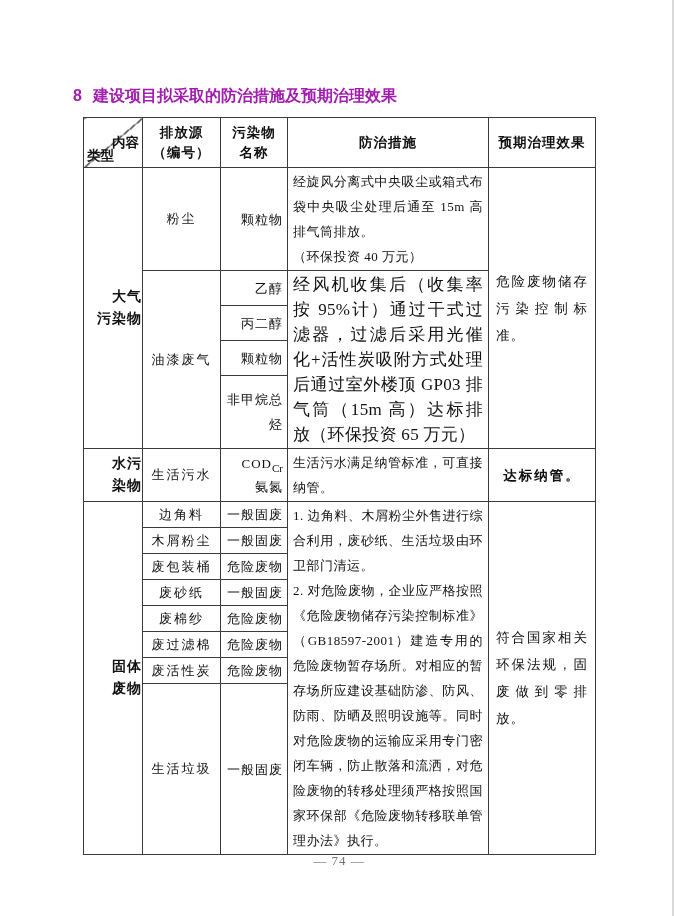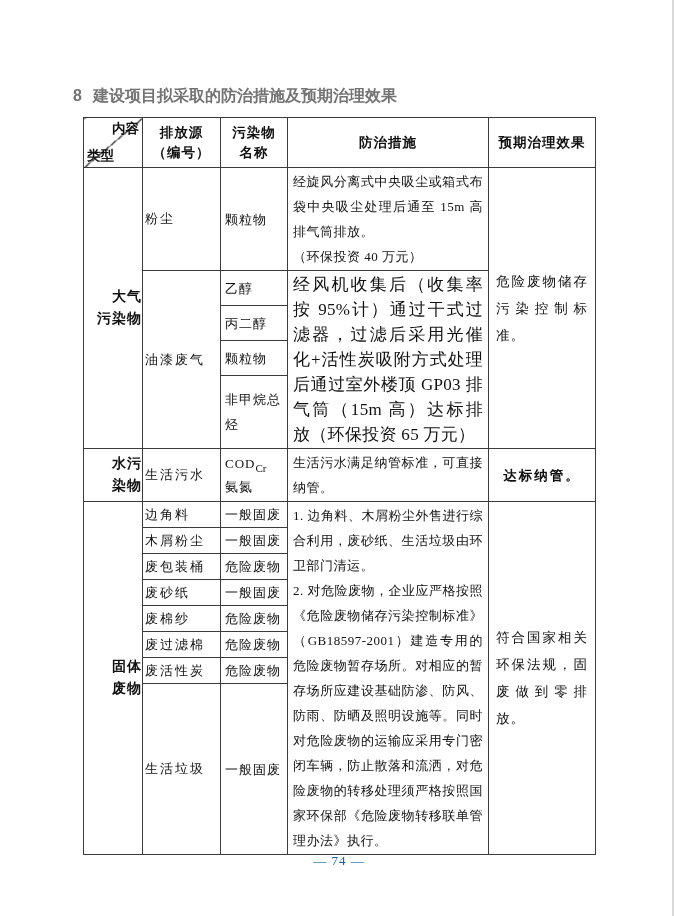--- a/index.html
+++ b/index.html
@@ -11,21 +11,21 @@
     color:#111;
     overflow:hidden;
   }
   .page-edge-right {
     position:absolute; top:0; right:0; width:2px; height:100%;
     background:#d9d9d9;
   }
   .title {
     position:absolute; top:86px; left:73px;
     font-family:"Liberation Sans","DejaVu Sans",sans-serif;
-    font-weight:bold; font-size:16px; color:#737373;
+    font-weight:bold; font-size:16px; color:#a21caf;
     white-space:nowrap;
   }
   .title-num { margin-right:11px; }
 
   table.report-table {
     position:absolute; top:117px; left:83px;
     width:512px; height:676px;
     border-collapse:collapse; table-layout:fixed;
   }
   td {
@@ -37,25 +37,25 @@
   .pre { white-space:pre-line; }
   td.head {
     font-weight:bold; text-align:center;
     font-size:13.5px; line-height:1.45; letter-spacing:1px;
   }
   td.cat {
     font-weight:bold; text-align:right;
     font-size:14px; line-height:1.55; letter-spacing:1px;
   }
   td.src {
-    letter-spacing:2px; line-height:1.5;
+    text-align:center; letter-spacing:2px; line-height:1.5;
     padding:0 2px;
   }
   td.pol {
-    text-align:left; letter-spacing:1px; line-height:25px;
+    text-align:right; letter-spacing:1px; line-height:25px;
     padding:0 4px;
   }
   td.pol-water { line-height:19px; letter-spacing:1px; }
   td.pol-water sub { font-size:11px; letter-spacing:0; }
   td.measure {
     text-align:justify; vertical-align:middle;
     padding:1px 5px; line-height:25px; letter-spacing:0.5px;
   }
   td.measure-paint { font-size:17px; letter-spacing:0.3px; }
   td.effect {
@@ -67,36 +67,36 @@
   
   td.corner {
     position:relative; padding:0;
     background-image:linear-gradient(to bottom right,
       transparent calc(50% - 0.6px),
       #3b3b3b calc(50% - 0.6px),
       #3b3b3b calc(50% + 0.6px),
       transparent calc(50% + 0.6px));
     font-weight:bold; font-size:13.5px;
   }
-  .corner-top { position:absolute; top:2px; right:3px; }
+  .corner-top { position:absolute; top:16px; right:3px; }
   .corner-bottom { position:absolute; bottom:2px; left:3px; }
 
   tr.r-head   { height:50px; }
   tr.r-dust   { height:103px; }
   tr.r-oil1   { height:23px; }
   tr.r-oil2   { height:25px; }
   tr.r-oil3   { height:25px; }
   tr.r-oil4   { height:54px; }
   tr.r-water  { height:43px; }
   tr.r-solid  { height:26px; }
   tr.r-solid-last { height:171px; }
 
   .footer {
     position:absolute; top:853px; left:83px; width:512px;
-    text-align:center; font-size:13px; color:#0369a1; letter-spacing:1px;
+    text-align:center; font-size:13px; color:#737373; letter-spacing:1px;
   }
 </style>
 </head>
 <body>
 
 <div class="page-edge-right"></div>
 
 <div class="title">
   <span class="title-num">8</span><span class="title-text">建设项目拟采取的防治措施及预期治理效果</span>
 </div>

